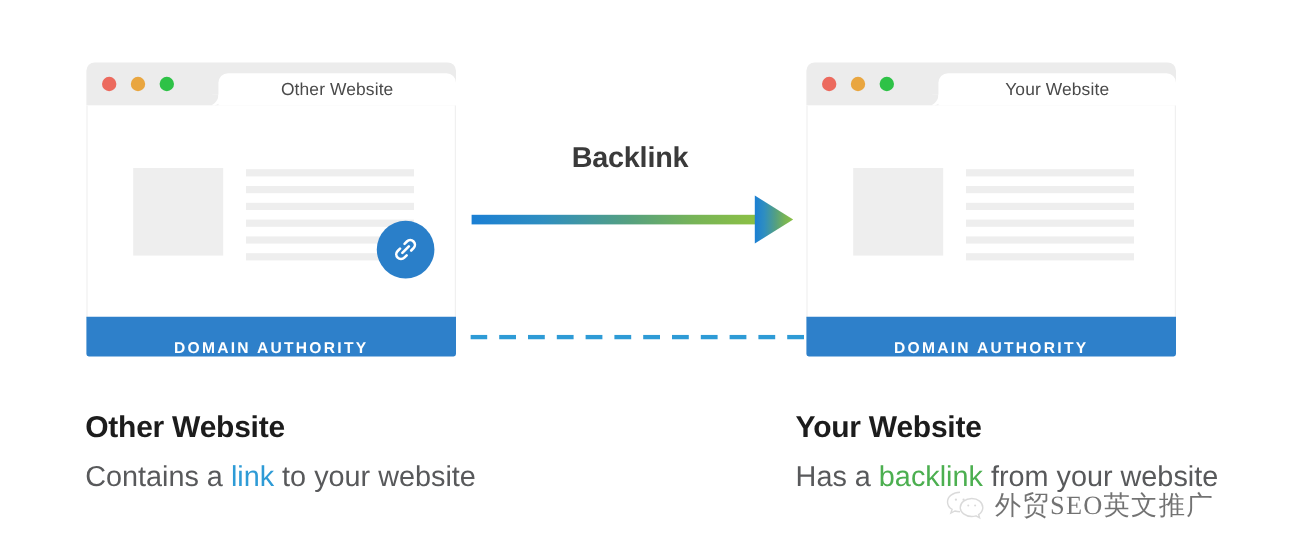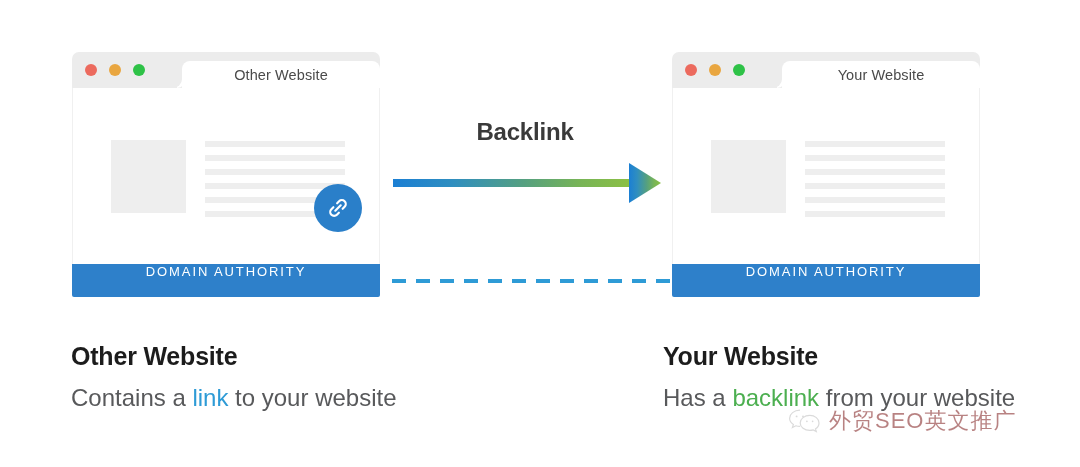--- a/index.html
+++ b/index.html
@@ -138,22 +138,23 @@
 
   .footer {
     position: absolute;
     left: 0;
     top: 212px;
     width: 100%;
     height: 33px;
     background: #2e80ca;
     border-radius: 0 0 2px 2px;
     display: flex;
-    align-items: flex-start;
+    align-items: flex-end;
     justify-content: center;
+    font-weight: bold;
   }
   .footer-label {
     color: #ffffff;
     font-size: 13px;
     letter-spacing: 1.9px;
     white-space: nowrap;
   }
 
   
   .backlink-label {
@@ -213,23 +214,23 @@
     left: 788px;
     top: 406px;
     display: flex;
     align-items: center;
     gap: 7px;
     opacity: 0.55;
     pointer-events: none;
   }
   .wm-text {
     font-size: 22px;
-    color: #7f1d1d;
+    color: #000000;
     letter-spacing: 1px;
-    font-family: Liberation Sans, sans-serif;
+    font-family: Liberation Serif, serif;
     white-space: nowrap;
   }
 </style>
 </head>
 <body>
 
 <div class="stage">
 
   <div class="browser left">
     <div class="chrome">

